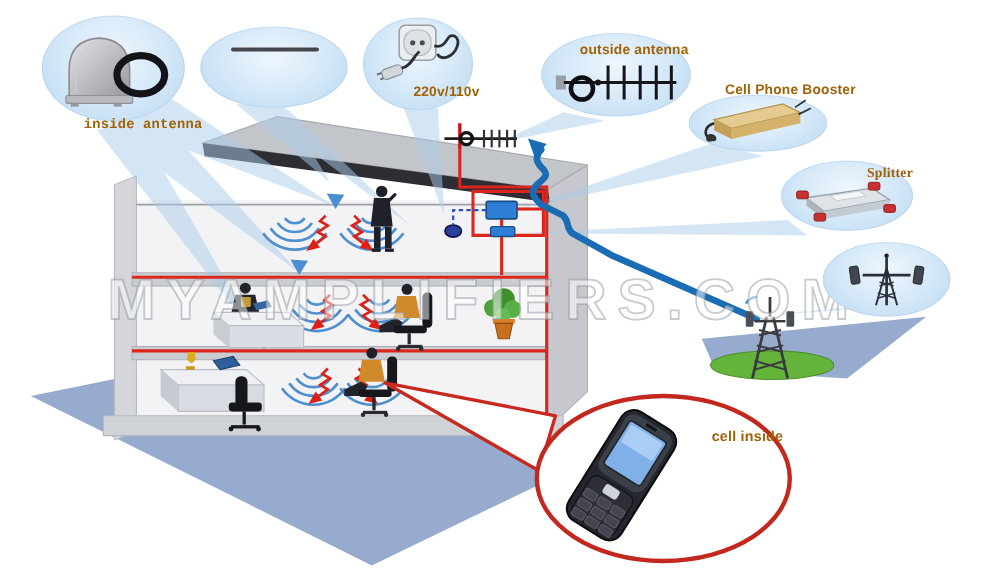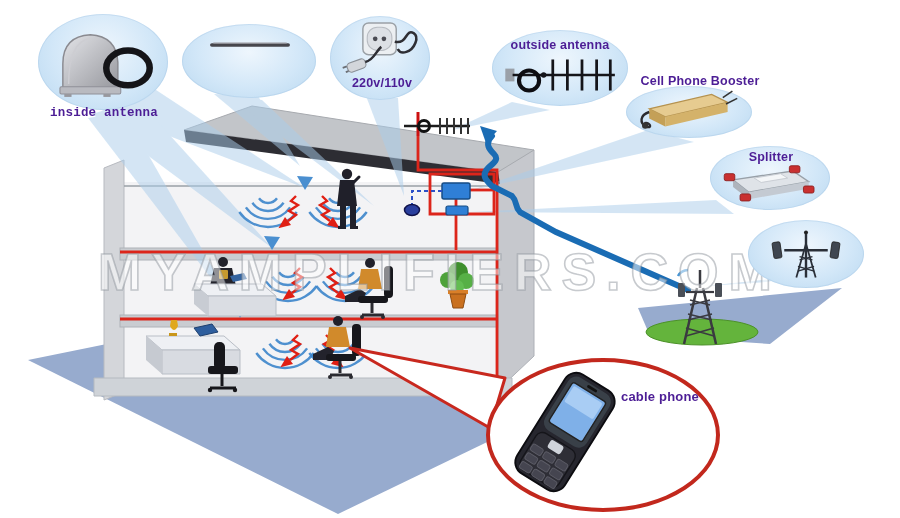--- a/index.html
+++ b/index.html
@@ -4,21 +4,21 @@
 <style>
   html,body{margin:0;padding:0;background:#fff;}
   #stage{position:relative;width:900px;height:518px;background:#ffffff;overflow:hidden;
          font-family:"Liberation Sans",sans-serif;}
   #scene{position:absolute;left:0;top:0;z-index:1;}
   .bubble{position:absolute;border-radius:50%;z-index:2;
           background:radial-gradient(ellipse at 50% 38%, #eef6fd 0%, #d2e7f8 55%, #b9d8f0 100%);
           box-shadow:0 0 0 1px rgba(160,195,225,.35) inset;}
   .phone-bubble{position:absolute;border-radius:50%;z-index:2;background:#ffffff;
           border:4px solid #c2281d;}
-  .callout-label{position:absolute;z-index:3;text-align:center;color:#4c1d95;
+  .callout-label{position:absolute;z-index:3;text-align:right;color:#a16207;
           font-weight:bold;font-size:12.5px;line-height:14px;letter-spacing:.2px;}
   .icon{position:absolute;z-index:3;}
   .phone-icon{transform:rotate(32deg);}
 </style>
 </head>
 <body>
 
 <div id="stage">
 
 <svg id="scene" width="900" height="518" viewBox="0 0 900 518">
@@ -267,21 +267,21 @@
   <polygon points="14,26 92,8 112,18 34,36" fill="#e6cb90" stroke="#b5924f" stroke-width="1.5"></polygon>
   <polygon points="14,26 34,36 34,48 14,38" fill="#c4a057"></polygon>
   <polygon points="34,36 112,18 112,30 34,48" fill="#d4b26a"></polygon>
   <line x1="106" y1="12" x2="118" y2="4" stroke="#333" stroke-width="2"></line>
   <line x1="110" y1="20" x2="124" y2="13" stroke="#333" stroke-width="2"></line>
   <path d="M 14,30 C 2,34 2,44 10,48 C 18,52 16,42 8,44" fill="none" stroke="#2a2a2e" stroke-width="3"></path>
   <circle cx="9" cy="47" r="4" fill="#333"></circle>
 </svg>
 
 <div class="bubble" style="left:710px;top:146px;width:120px;height:64px;"></div>
-<div class="callout-label" style="left:712px;top:150px;width:118px;">Splitter</div>
+<div class="callout-label" style="left:712px;top:150px;width:118px;font-family:Liberation Serif, serif;">Splitter</div>
 <svg class="icon" style="left:716px;top:164px;" width="108" height="44" viewBox="0 0 120 50">
   <polygon points="18,18 86,8 104,20 36,32" fill="#dfe3e8" stroke="#98a0a8" stroke-width="1.5"></polygon>
   <polygon points="18,18 36,32 36,40 18,26" fill="#aeb4bc"></polygon>
   <polygon points="36,32 104,20 104,28 36,40" fill="#c4cad2"></polygon>
   <polygon points="42,16 72,11 80,16 50,21" fill="#f4f6f8" stroke="#c5cad0" stroke-width="1"></polygon>
   <g fill="#c93030" stroke="#8d1f1f" stroke-width="1">
     <rect x="8" y="11" width="12" height="8" rx="2"></rect>
     <rect x="82" y="2" width="12" height="8" rx="2"></rect>
     <rect x="26" y="34" width="12" height="8" rx="2"></rect>
     <rect x="98" y="25" width="12" height="8" rx="2"></rect>
@@ -313,15 +313,15 @@
         <rect x="25.5" y="92" width="13" height="8" rx="2"></rect>
         <rect x="41" y="92" width="13" height="8" rx="2"></rect>
     <rect x="10" y="103" width="13" height="8" rx="2"></rect>
         <rect x="25.5" y="103" width="13" height="8" rx="2"></rect>
         <rect x="41" y="103" width="13" height="8" rx="2"></rect>
     <rect x="10" y="114" width="13" height="8" rx="2"></rect>
         <rect x="25.5" y="114" width="13" height="8" rx="2"></rect>
         <rect x="41" y="114" width="13" height="8" rx="2"></rect>
   </g>
 </svg>
-<div class="callout-label" style="left:608px;top:390px;width:104px;font-size:13px;">cable phone</div>
+<div class="callout-label" style="left:608px;top:390px;width:104px;font-size:13px;">cell inside</div>
 
 </div>
 
 </body></html>

